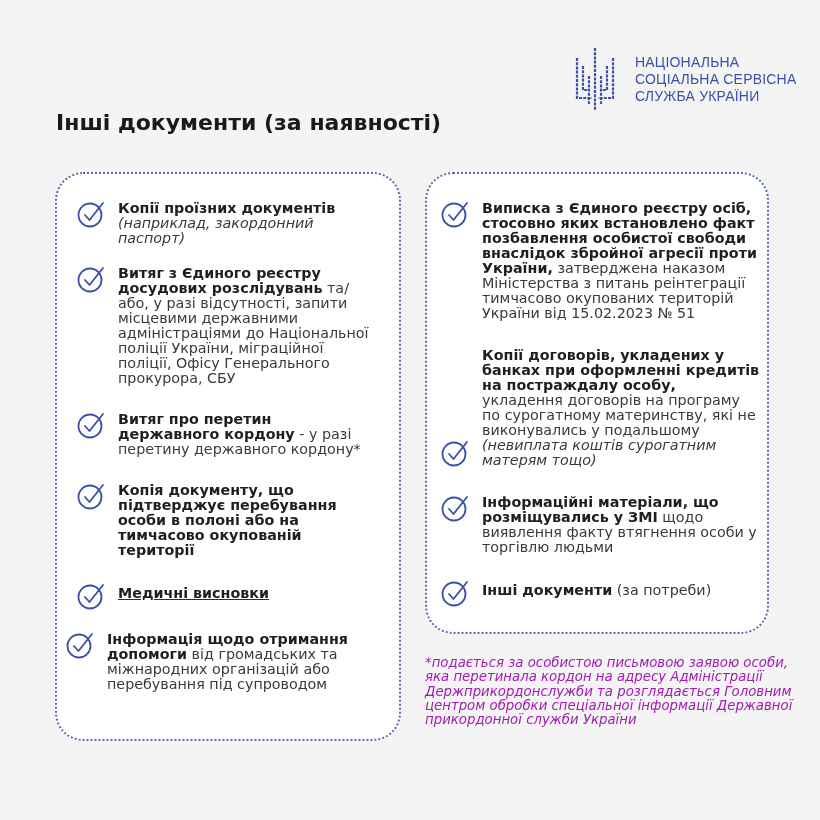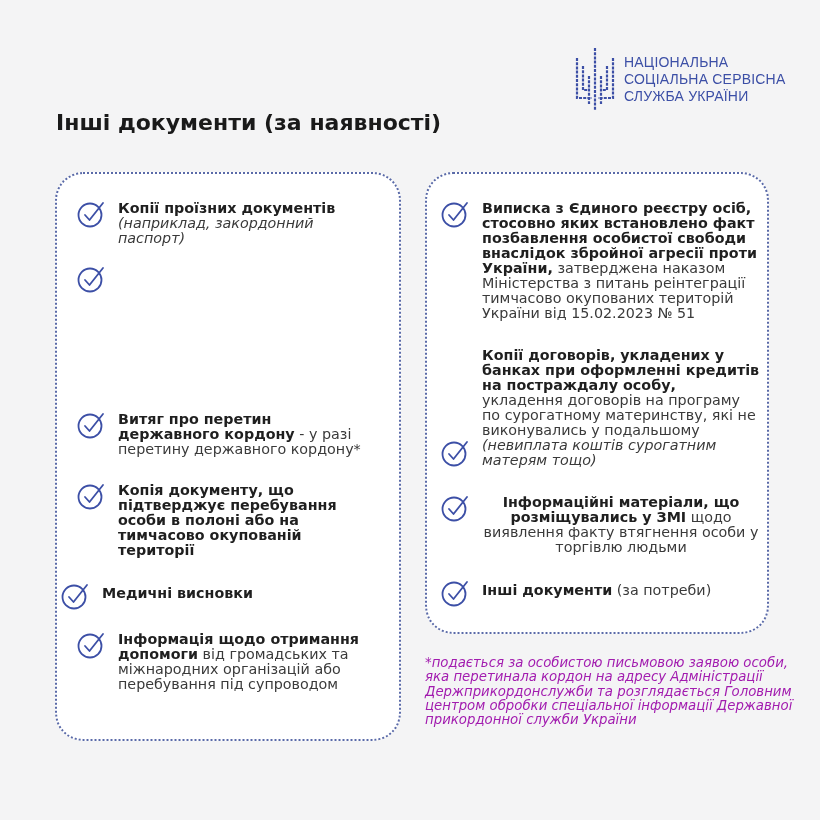--- a/index.html
+++ b/index.html
@@ -1,21 +1,21 @@
 <!DOCTYPE html>
 <html><head>
 <meta charset="utf-8">
 <style>
   html, body { margin: 0; padding: 0; }
   body {
     width: 820px; height: 820px; background: #f4f4f5;
     font-family: "DejaVu Sans", sans-serif; color: #2b2b2b;
     position: relative; overflow: hidden;
   }
-  .logo { position: absolute; left: 574px; top: 46px; display: flex; align-items: center; gap: 8px; }
+  .logo { position: absolute; left: 574px; top: 46px; display: flex; align-items: center; gap: 19px; }
   .logo svg { display: block; }
   .logo-text { font-family: "Liberation Sans", sans-serif; font-size: 14px; line-height: 17px; color: #3c4fa6; letter-spacing: 0.2px; }
   .title { position: absolute; left: 56px; top: 110px; font-size: 22px; font-weight: bold; color: #1a1a1a; margin: 0; }
   .card {
     position: absolute; background: #ffffff; border: 2px dotted #5a6aa8;
     border-radius: 28px; box-sizing: border-box;
   }
   .card-left { left: 55px; top: 172px; width: 346px; height: 569px; }
   .card-right { left: 425px; top: 172px; width: 344px; height: 462px; }
   .item { position: absolute; display: flex; align-items: flex-start; }
@@ -61,47 +61,48 @@
       <path d="M9 16 L13.5 21 L27 4" fill="none" stroke="#3c4fa6" stroke-width="1.8" stroke-linecap="round" stroke-linejoin="round"></path>
     </svg>
   <div class="txt"><b>Копії проїзних документів</b><br><i>(наприклад, закордонний паспорт)</i></div>
 </div>
 
 <div class="item" style="left:76px; top:266px; width:300px;">
   <svg class="check" viewBox="0 0 30 30">
       <circle cx="14" cy="16" r="11.5" fill="none" stroke="#3c4fa6" stroke-width="1.8"></circle>
       <path d="M9 16 L13.5 21 L27 4" fill="none" stroke="#3c4fa6" stroke-width="1.8" stroke-linecap="round" stroke-linejoin="round"></path>
     </svg>
+  <div class="txt"><b>Витяг з Єдиного реєстру досудових розслідувань</b><span> та/або, у разі відсутності, запити місцевими державними адміністраціями до Національної поліції України, міграційної поліції, Офісу Генерального прокурора, СБУ</span></div>
 </div>
 
 <div class="item" style="left:76px; top:412px; width:300px;">
   <svg class="check" viewBox="0 0 30 30">
       <circle cx="14" cy="16" r="11.5" fill="none" stroke="#3c4fa6" stroke-width="1.8"></circle>
       <path d="M9 16 L13.5 21 L27 4" fill="none" stroke="#3c4fa6" stroke-width="1.8" stroke-linecap="round" stroke-linejoin="round"></path>
     </svg>
   <div class="txt"><b>Витяг про перетин державного кордону</b><span> - у разі перетину державного кордону*</span></div>
 </div>
 
 <div class="item" style="left:76px; top:483px; width:300px;">
   <svg class="check" viewBox="0 0 30 30">
       <circle cx="14" cy="16" r="11.5" fill="none" stroke="#3c4fa6" stroke-width="1.8"></circle>
       <path d="M9 16 L13.5 21 L27 4" fill="none" stroke="#3c4fa6" stroke-width="1.8" stroke-linecap="round" stroke-linejoin="round"></path>
     </svg>
   <div class="txt"><b>Копія документу, що підтверджує перебування особи в полоні або на тимчасово окупованій території</b></div>
 </div>
 
-<div class="item" style="left:60px; top:583px; width:300px;">
+<div class="item" style="left:76px; top:583px; width:300px;text-decoration:underline;">
   <svg class="check" viewBox="0 0 30 30">
       <circle cx="14" cy="16" r="11.5" fill="none" stroke="#3c4fa6" stroke-width="1.8"></circle>
       <path d="M9 16 L13.5 21 L27 4" fill="none" stroke="#3c4fa6" stroke-width="1.8" stroke-linecap="round" stroke-linejoin="round"></path>
     </svg>
   <div class="txt" style="margin-top:3px;"><b>Медичні висновки</b></div>
 </div>
 
-<div class="item" style="left:76px; top:632px; width:300px;">
+<div class="item" style="left:65px; top:632px; width:300px;">
   <svg class="check" viewBox="0 0 30 30">
       <circle cx="14" cy="16" r="11.5" fill="none" stroke="#3c4fa6" stroke-width="1.8"></circle>
       <path d="M9 16 L13.5 21 L27 4" fill="none" stroke="#3c4fa6" stroke-width="1.8" stroke-linecap="round" stroke-linejoin="round"></path>
     </svg>
   <div class="txt"><b>Інформація щодо отримання допомоги</b><span> від громадських та міжнародних організацій або перебування під супроводом</span></div>
 </div>
 
 <div class="item" style="left:440px; top:201px; width:320px;">
   <svg class="check" viewBox="0 0 30 30">
       <circle cx="14" cy="16" r="11.5" fill="none" stroke="#3c4fa6" stroke-width="1.8"></circle>
@@ -111,21 +112,21 @@
 </div>
 
 <div class="item" style="left:440px; top:348px; width:320px;align-items:flex-end;">
   <svg class="check" viewBox="0 0 30 30">
       <circle cx="14" cy="16" r="11.5" fill="none" stroke="#3c4fa6" stroke-width="1.8"></circle>
       <path d="M9 16 L13.5 21 L27 4" fill="none" stroke="#3c4fa6" stroke-width="1.8" stroke-linecap="round" stroke-linejoin="round"></path>
     </svg>
   <div class="txt"><b>Копії договорів, укладених у банках при оформленні кредитів на постраждалу особу,</b><span> укладення договорів на програму по сурогатному материнству, які не виконувались у подальшому</span><br><i>(невиплата коштів сурогатним матерям тощо)</i></div>
 </div>
 
-<div class="item" style="left:440px; top:495px; width:320px;text-align:center;">
+<div class="item" style="left:440px; top:495px; width:320px;">
   <svg class="check" viewBox="0 0 30 30">
       <circle cx="14" cy="16" r="11.5" fill="none" stroke="#3c4fa6" stroke-width="1.8"></circle>
       <path d="M9 16 L13.5 21 L27 4" fill="none" stroke="#3c4fa6" stroke-width="1.8" stroke-linecap="round" stroke-linejoin="round"></path>
     </svg>
   <div class="txt"><b>Інформаційні матеріали, що розміщувались у ЗМІ</b><span> щодо виявлення факту втягнення особи у торгівлю людьми</span></div>
 </div>
 
 <div class="item" style="left:440px; top:580px; width:320px;">
   <svg class="check" viewBox="0 0 30 30">
       <circle cx="14" cy="16" r="11.5" fill="none" stroke="#3c4fa6" stroke-width="1.8"></circle>

